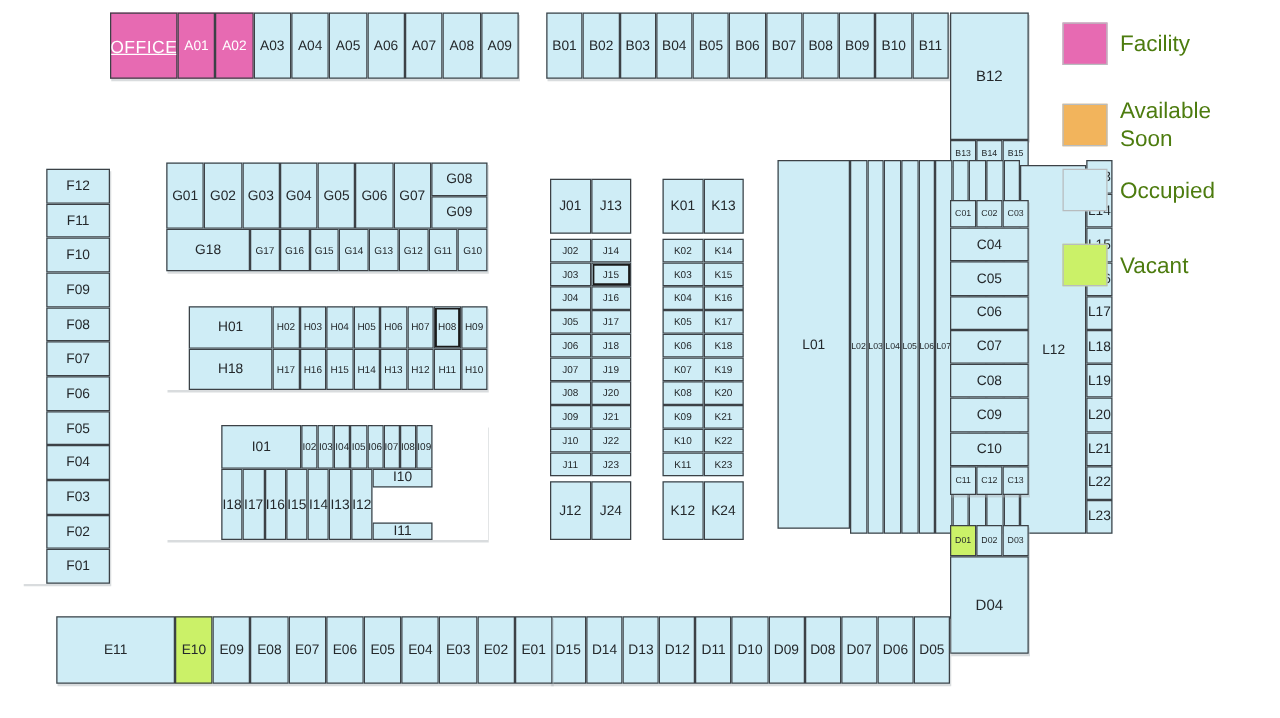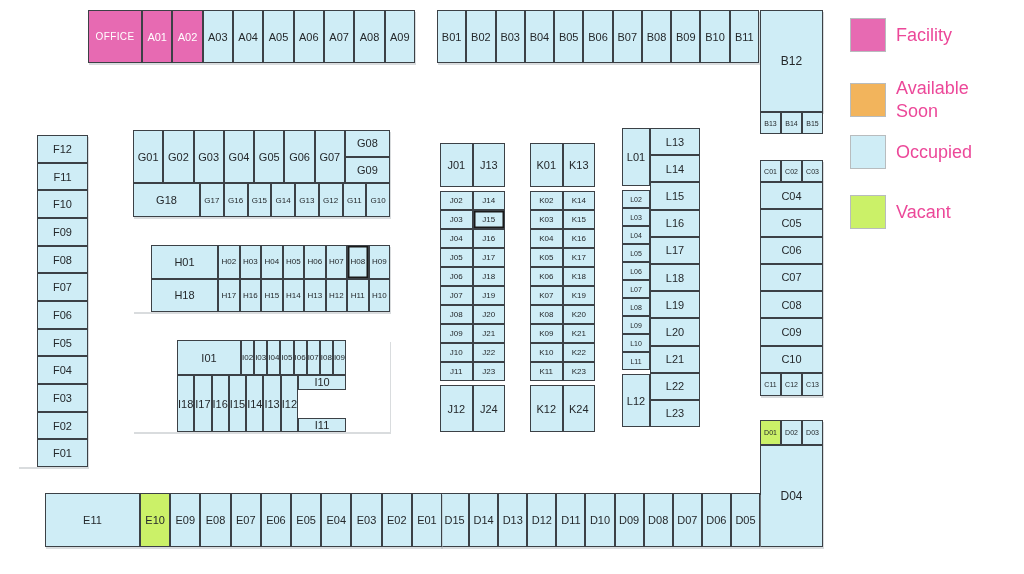--- a/index.html
+++ b/index.html
@@ -13,21 +13,21 @@
         display:flex;align-items:center;justify-content:center;
         font-size:11px;color:#24282b;white-space:nowrap;overflow:hidden;}
   .facility{background:var(--facility,#e76ab2);color:#ffffff;}
   .vacant{background:var(--vacant,#cbf168);}
   .available{background:var(--available,#f2b45c);}
   .occupied{background:var(--occupied,#cfedf6);}
   .selected{box-shadow:inset 0 0 0 1.5px #1a1a1a;}
   .small{font-size:8px;}
   .tiny{font-size:7px;}
   .big{font-size:12px;}
-  .office{font-size:10px;letter-spacing:.4px;}
+  .office{font-size:14px;letter-spacing:.4px;text-decoration:underline;}
   .w54{flex:0 0 54px;}
   .w67{flex:0 0 67px;}
   .w64{flex:0 0 64px;}
   .w95{flex:0 0 95px;}
   .pair{display:flex;flex-direction:column;flex:0 0 45px;}
   .pair48{flex:0 0 48px;gap:28px;}
   .pair .cell{flex:1 1 0;}
   .tt44{flex:0 0 44px;}
   .tb47{flex:0 0 47px;}
   .tt58{flex:0 0 58px;}
@@ -45,39 +45,39 @@
   #g-top{height:53px;}
   #g-bottom{height:34px;}
   #block-h{left:133px;top:245px;width:257px;height:67px;}
   .h-row{flex:1 1 0;display:flex;padding-left:18px;}
   #block-i{left:133px;top:340px;width:257px;height:92px;align-items:center;}
   #i-top{height:35px;}
   #i-bottom{height:57px;}
   #block-j{left:440px;top:143px;width:65px;height:289px;box-shadow:none;}
   #block-k{left:530px;top:143px;width:65px;height:289px;box-shadow:none;}
   #block-l{left:622px;top:128px;width:78px;height:299px;box-shadow:none;}
-  #l-left{flex:0 0 28px;display:flex;flex-direction:column;}
+  #l-left{flex:0 0 28px;display:flex;flex-direction:row;}
   #l-right{flex:1 1 0;display:flex;flex-direction:column;}
   #block-c{left:760px;top:160px;width:63px;height:236px;}
   #c-top{height:22px;}
   #c-mid{flex:1 1 0;display:flex;flex-direction:column;}
   #c-bottom{height:23px;}
   #block-dtop{left:760px;top:420px;width:63px;height:25px;}
-  #block-d04{left:760px;top:445px;width:63px;height:102px;}
+  #block-d04{left:760px;top:445px;width:63px;height:78px;}
   #block-drow{left:440px;top:493px;width:320px;height:54px;}
   #block-e{left:18px;top:493px;width:397px;height:54px;margin-left:27px;}
   
   #legend{position:absolute;left:850px;top:18px;width:174px;height:220px;}
   .legend-item{position:absolute;left:0;display:flex;align-items:center;gap:10px;}
   .legend-item:nth-child(1){top:0;}
   .legend-item:nth-child(2){top:59px;}
   .legend-item:nth-child(3){top:117px;}
   .legend-item:nth-child(4){top:177px;}
   .swatch{width:36px;height:34px;border:1px solid #b8bcbe;box-sizing:border-box;flex:0 0 36px;}
-  .legend-label{font-size:18px;color:#ec4899;width:100px;line-height:1.25;}
+  .legend-label{font-size:18px;color:#4d7c0f;width:100px;line-height:1.25;}
 </style>
 </head>
 <body>
 
 <div class="canvas">
 
   <div class="block row" id="block-a">
     <div class="cell office w54 facility">OFFICE</div>
     <div class="run"><div class="cell facility">A01</div><div class="cell facility">A02</div><div class="cell">A03</div><div class="cell">A04</div><div class="cell">A05</div><div class="cell">A06</div><div class="cell">A07</div><div class="cell">A08</div><div class="cell">A09</div></div>
   </div>

